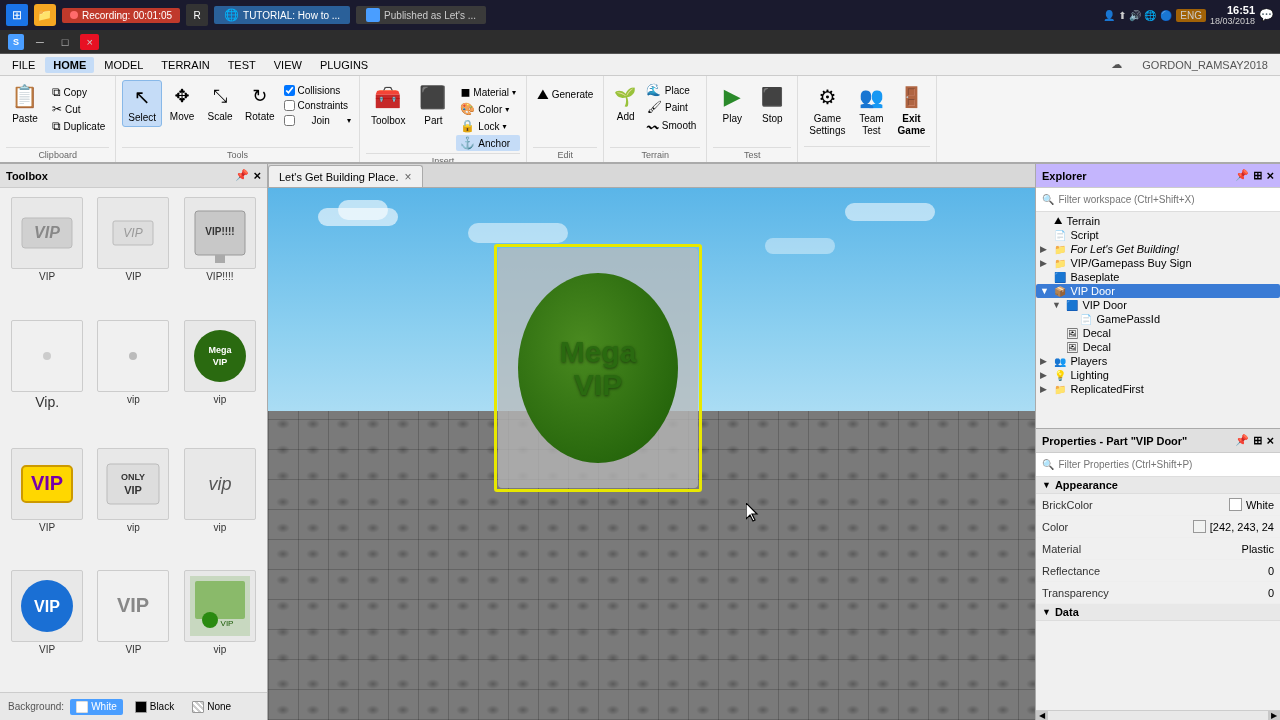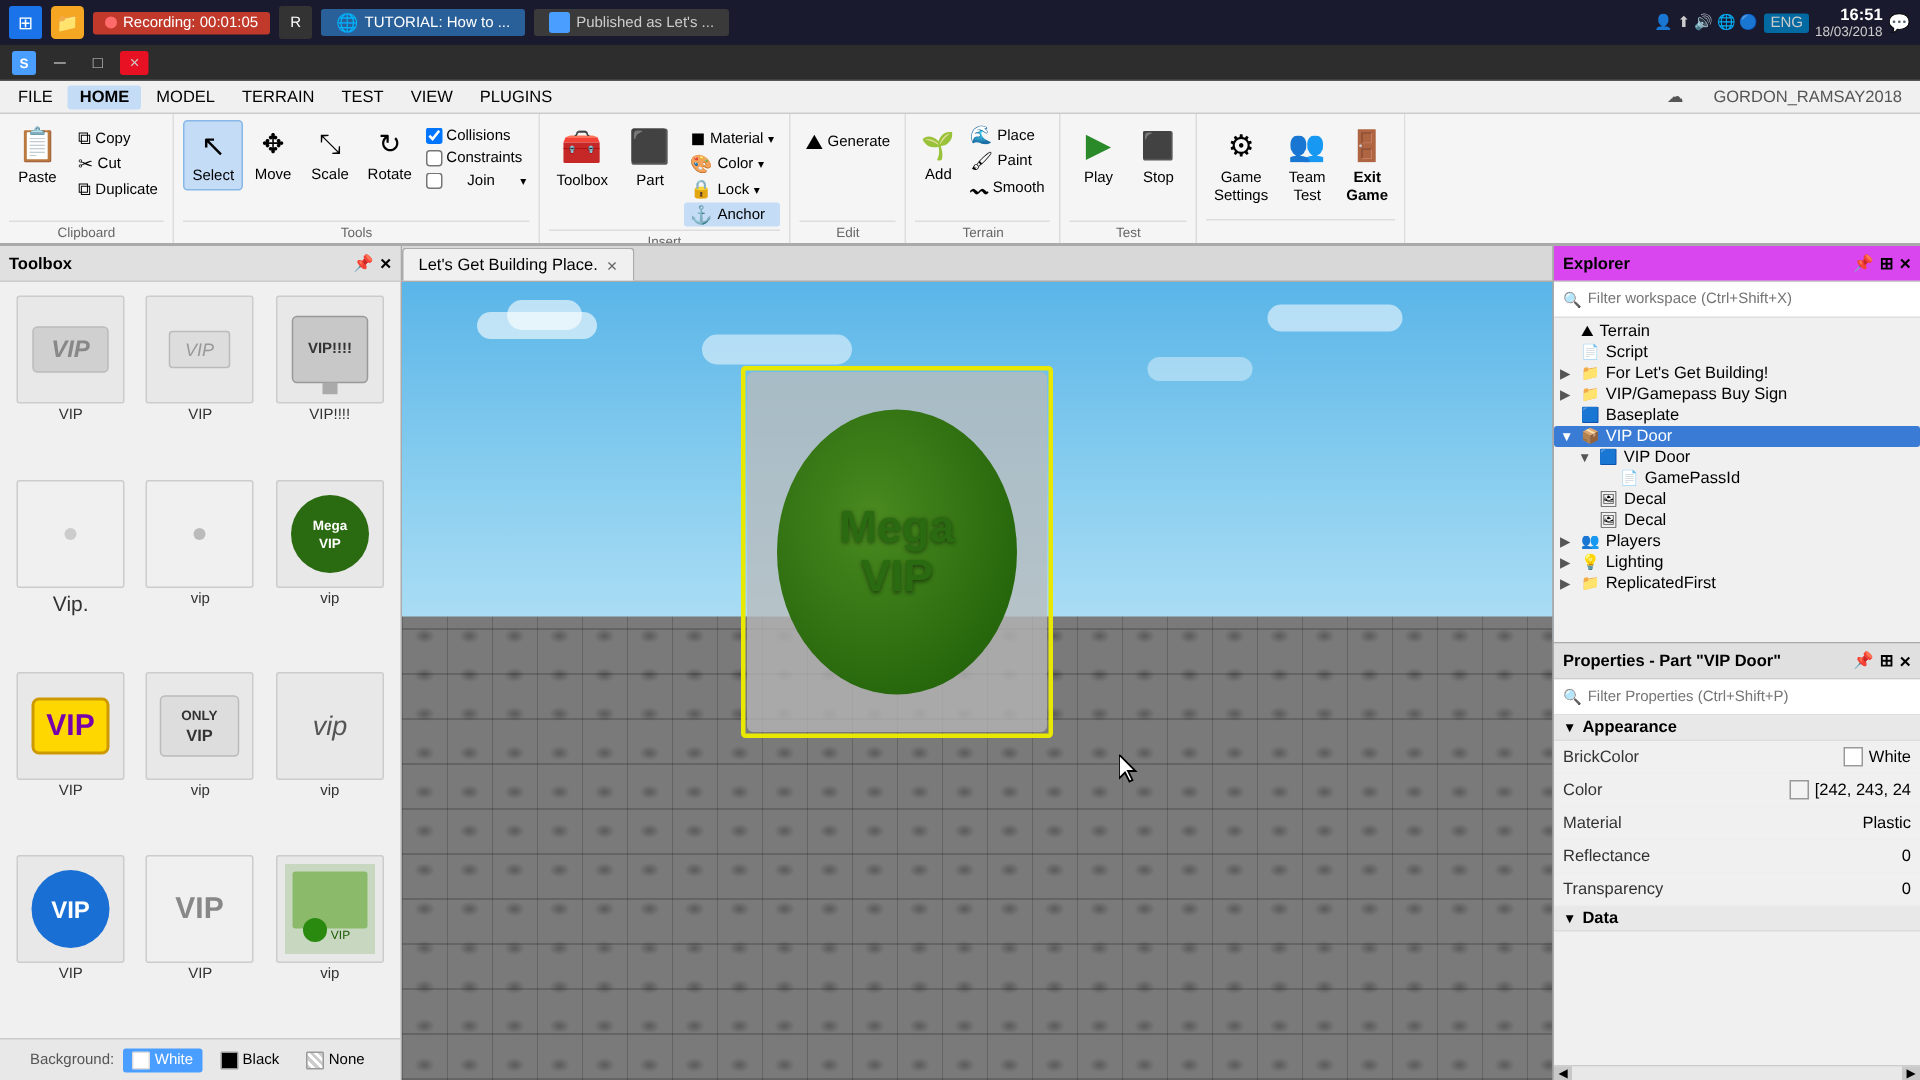--- a/index.html
+++ b/index.html
@@ -128,21 +128,21 @@
     <span>TUTORIAL: How to ...</span>
   </div>
   <div style="background:#3a3a3a;padding:2px 10px;border-radius:2px;font-size:10px;color:#ccc;max-width:150px;overflow:hidden;white-space:nowrap;display:flex;align-items:center;gap:4px;">
     <span style="width:14px;height:14px;background:#4a9eff;border-radius:2px;display:inline-block;"></span>
     <span>Published as Let's ...</span>
   </div>
   <div style="flex:1;"></div>
 
   <div style="display:flex;align-items:center;gap:4px;font-size:10px;color:#ccc;">
     <span>👤 ⬆ 🔊 🌐 🔵</span>
-    <span style="background:#0369a1;padding:1px 4px;border-radius:2px;">ENG</span>
+    <span style="background:#a16207;padding:1px 4px;border-radius:2px;">ENG</span>
     <div style="text-align:right;">
       <div style="font-size:11px;font-weight:bold;color:#fff;">16:51</div>
       <div style="font-size:9px;color:#ccc;">18/03/2018</div>
     </div>
     <span style="font-size:12px;">💬</span>
   </div>
 </div>
 
 <div id="studio-titlebar" style="height:24px;background:#2d2d2d;display:flex;align-items:center;padding:0 8px;gap:6px;">
   <div style="width:16px;height:16px;background:#4a9eff;border-radius:2px;display:flex;align-items:center;justify-content:center;font-size:9px;color:#fff;font-weight:bold;">S</div>
@@ -466,21 +466,21 @@
             <circle cx="20" cy="44" r="8" fill="#2a8a10"></circle>
             <text x="37" y="50" text-anchor="middle" font-size="8" fill="#1a5a05">VIP</text>
           </svg>
         </div>
         <span style="font-size:10px;color:#333;">vip</span>
       </div>
 
     </div>
 
     <div style="height:28px;background:#e8e8e8;border-top:1px solid #ccc;display:flex;align-items:center;padding:0 8px;gap:6px;font-size:10px;">
-      <span style="color:#555;margin-left:12px;">Background:</span>
+      <span style="color:#555;">Background:</span>
       <div style="display:flex;align-items:center;gap:3px;padding:2px 6px;border-radius:2px;background:#4a9eff;color:#fff;cursor:pointer;">
         <div style="width:12px;height:12px;background:#fff;border:1px solid #ddd;border-radius:1px;"></div>
         <span>White</span>
       </div>
       <div style="display:flex;align-items:center;gap:3px;padding:2px 6px;border-radius:2px;cursor:pointer;">
         <div style="width:12px;height:12px;background:#000;border:1px solid #999;border-radius:1px;"></div>
         <span>Black</span>
       </div>
       <div style="display:flex;align-items:center;gap:3px;padding:2px 6px;border-radius:2px;cursor:pointer;">
         <div style="width:12px;height:12px;background:repeating-linear-gradient(45deg,#ccc 0,#ccc 2px,#fff 2px,#fff 4px);border:1px solid #999;border-radius:1px;"></div>
@@ -532,21 +532,21 @@
         <svg width="16" height="20" viewBox="0 0 16 20">
           <polygon points="0,0 0,16 4,12 7,18 9,17 6,11 11,11" fill="#fff" stroke="#000" stroke-width="1.2"></polygon>
         </svg>
       </div>
     </div>
   </div>
 
   <div id="right-panel" style="width:245px;background:#f0f0f0;border-left:1px solid #aaa;display:flex;flex-direction:column;overflow:hidden;">
 
     <div id="explorer" style="height:265px;border-bottom:1px solid #aaa;display:flex;flex-direction:column;overflow:hidden;">
-      <div style="height:24px;background:#d946ef;display:flex;align-items:center;padding:0 6px;font-size:11px;font-weight:bold;border-bottom:1px solid #ccc;gap:4px;">
+      <div style="height:24px;background:#c4b5fd;display:flex;align-items:center;padding:0 6px;font-size:11px;font-weight:bold;border-bottom:1px solid #ccc;gap:4px;">
         <span>Explorer</span>
         <div style="flex:1;"></div>
         <span style="cursor:pointer;font-size:11px;">📌</span>
         <span style="cursor:pointer;font-size:11px;">⊞</span>
         <span style="cursor:pointer;font-size:13px;font-weight:bold;">×</span>
       </div>
       <div style="height:24px;background:#fff;border-bottom:1px solid #ddd;display:flex;align-items:center;padding:0 6px;gap:4px;">
         <span style="font-size:10px;color:#999;">🔍</span>
         <input type="text" style="border: none; outline: none; font-size: 10px; flex: 1 1 0%; background: transparent; color: rgb(102, 102, 102);" placeholder="Filter workspace (Ctrl+Shift+X)">
       </div>
@@ -560,21 +560,21 @@
 
         <div style="display:flex;align-items:center;padding:1px 4px;font-size:11px;cursor:pointer;gap:2px;">
           <span style="width:12px;"></span>
           <span style="font-size:10px;margin-right:2px;color:#4a8;">📄</span>
           <span style="font-size:11px;">Script</span>
         </div>
 
         <div style="display:flex;align-items:center;padding:1px 4px;font-size:11px;cursor:pointer;gap:2px;">
           <span style="width:12px;font-size:9px;color:#555;">▶</span>
           <span style="font-size:10px;margin-right:2px;color:#e8a;">📁</span>
-          <span style="font-size:11px;">For Let's Get Building!</span>
+          <span style="font-size:11px;font-style:italic;">For Let's Get Building!</span>
         </div>
 
         <div style="display:flex;align-items:center;padding:1px 4px;font-size:11px;cursor:pointer;gap:2px;">
           <span style="width:12px;font-size:9px;color:#555;">▶</span>
           <span style="font-size:10px;margin-right:2px;color:#e8a;">📁</span>
           <span style="font-size:11px;">VIP/Gamepass Buy Sign</span>
         </div>
 
         <div style="display:flex;align-items:center;padding:1px 4px;font-size:11px;cursor:pointer;gap:2px;">
           <span style="width:12px;"></span>

